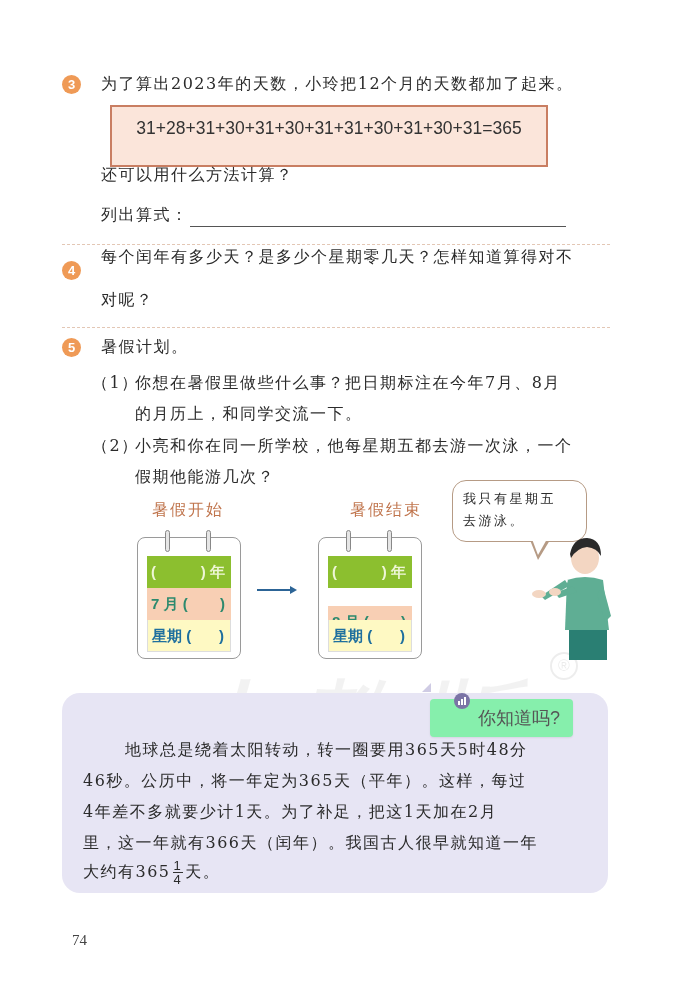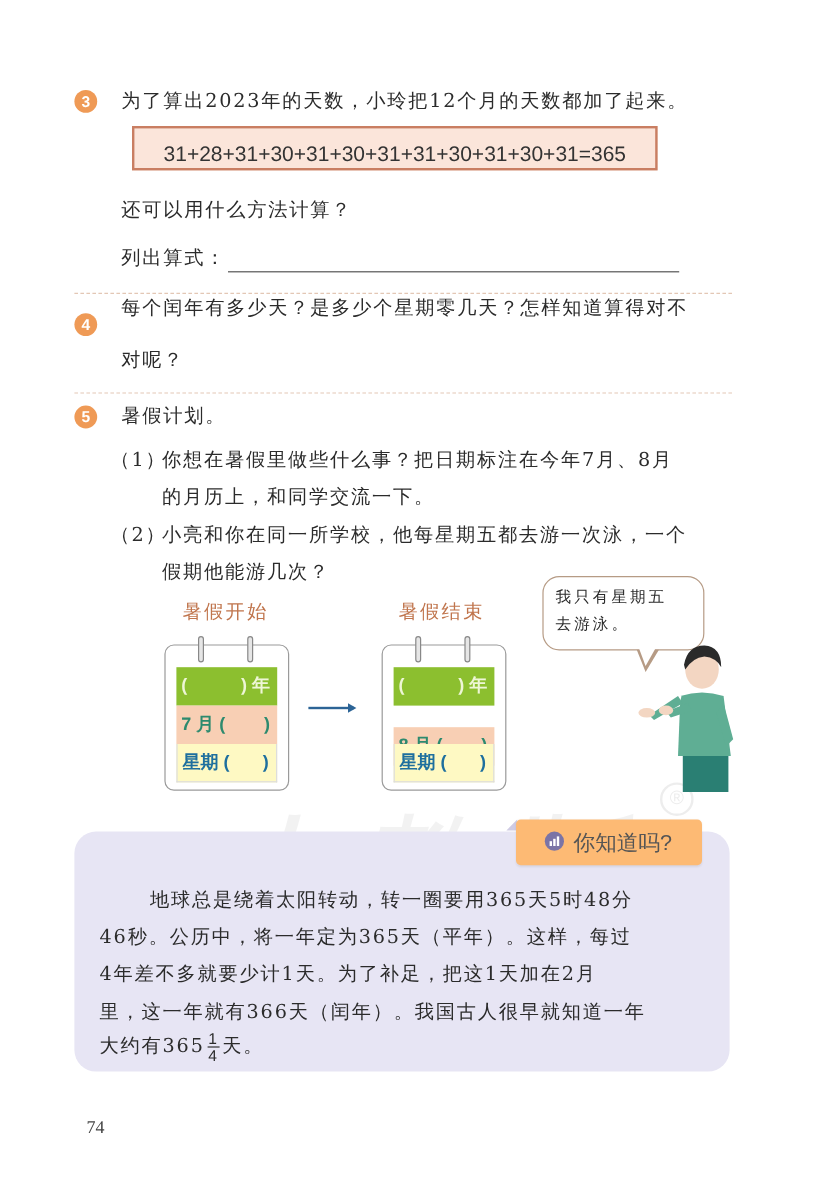--- a/index.html
+++ b/index.html
@@ -6,21 +6,21 @@
   html, body { width: 699px; height: 988px; background: #ffffff; overflow: hidden; }
   body { position: relative; font-family: "DejaVu Serif", "Liberation Serif", serif; color: #2b2b2b; }
   .abs { position: absolute; }
   .badge {
     position: absolute; width: 19px; height: 19px; border-radius: 50%;
     background: #ef9a56; color: #fff; font-family: "Liberation Sans", sans-serif;
     font-size: 13px; line-height: 19px; text-align: center; font-weight: bold;
   }
   .txt { position: absolute; font-size: 16px; letter-spacing: 1.5px; white-space: nowrap; }
   .formula-box {
-    position: absolute; left: 110px; top: 105px; width: 438px; height: 37px;
+    position: absolute; left: 110px; top: 105px; width: 438px; height: 62px;
     background: #fbe5da; border: 2px solid #c97e62;
     font-family: "Liberation Sans", sans-serif; font-size: 17.5px; color: #333;
     text-align: center; line-height: 42px;
   }
   .answer-line { position: absolute; left: 190px; top: 226px; width: 376px; border-top: 1px solid #555; }
   .dash { position: absolute; left: 62px; width: 548px; border-top: 1px dashed #e3c7b5; }
   .cal-title { position: absolute; font-size: 16px; color: #c0754d; letter-spacing: 2px; }
   .cal {
     position: absolute; width: 104px; height: 122px; border: 1.5px solid #9a9a9a;
     border-radius: 8px; background: #fff;
@@ -55,22 +55,22 @@
   .bubble-tail-inner {
     position: absolute; left: 532px; top: 539px; width: 0; height: 0;
     border-left: 6px solid transparent; border-right: 9px solid transparent;
     border-top: 16px solid #fff;
   }
   .info-box {
     position: absolute; left: 62px; top: 693px; width: 546px; height: 200px;
     background: #e7e5f4; border-radius: 18px;
   }
   .info-tab {
-    position: absolute; left: 430px; top: 683px; width: 155px; height: 38px;
-    background: #fdba74; border-radius: 4px; box-shadow: 0 1px 2px rgba(0,0,0,0.08);
+    position: absolute; left: 430px; top: 699px; width: 143px; height: 38px;
+    background: #86efac; border-radius: 4px; box-shadow: 0 1px 2px rgba(0,0,0,0.08);
     font-family: "Liberation Sans", sans-serif; font-size: 18px; color: #555;
     line-height: 38px; padding-left: 48px;
   }
   .info-tab-notch {
     position: absolute; left: 422px; top: 683px; width: 0; height: 0;
     border-right: 9px solid #cfcbe4; border-top: 9px solid transparent;
   }
   .info-icon {
     position: absolute; left: 454px; top: 693px; width: 16px; height: 16px; border-radius: 50%;
     background: #7b74a6;
@@ -134,21 +134,21 @@
     <span>)</span>
   </div>
   <div class="cal-row row-week" style="top:82px;">
     <span>星期 (</span>
     <span>)</span>
   </div>
 </div>
 
 <div class="arrow"></div>
 
-<div class="cal-title" style="left:332px; top:500px;">暑假结束</div>
+<div class="cal-title" style="left:350px; top:500px;">暑假结束</div>
 <div class="cal" style="left:318px; top:537px;">
   <div class="ring" style="left:27px;"></div>
   <div class="ring" style="left:68px;"></div>
   <div class="cal-row row-year" style="top:18px;">
     <span>(</span>
     <span>)  年</span>
   </div>
   <div class="cal-row row-month" style="top:68px;">
     <span>8 月 (</span>
     <span>)</span>

